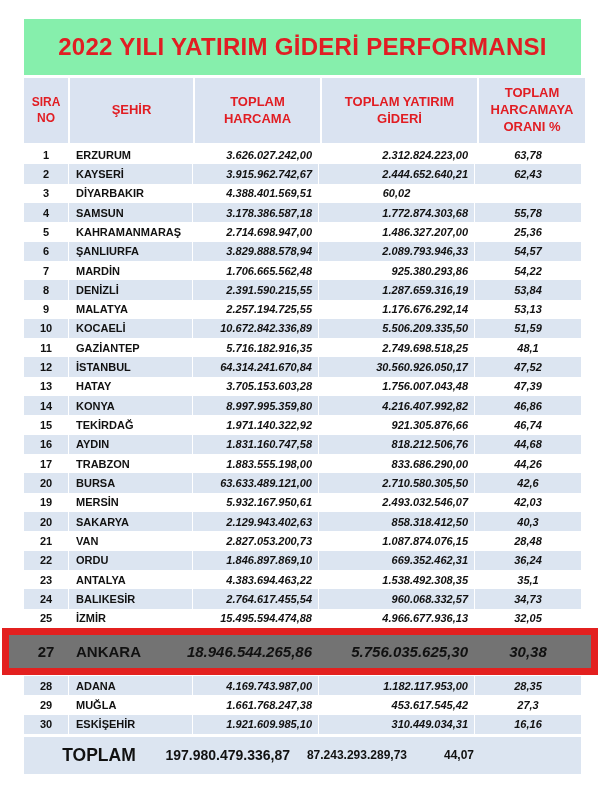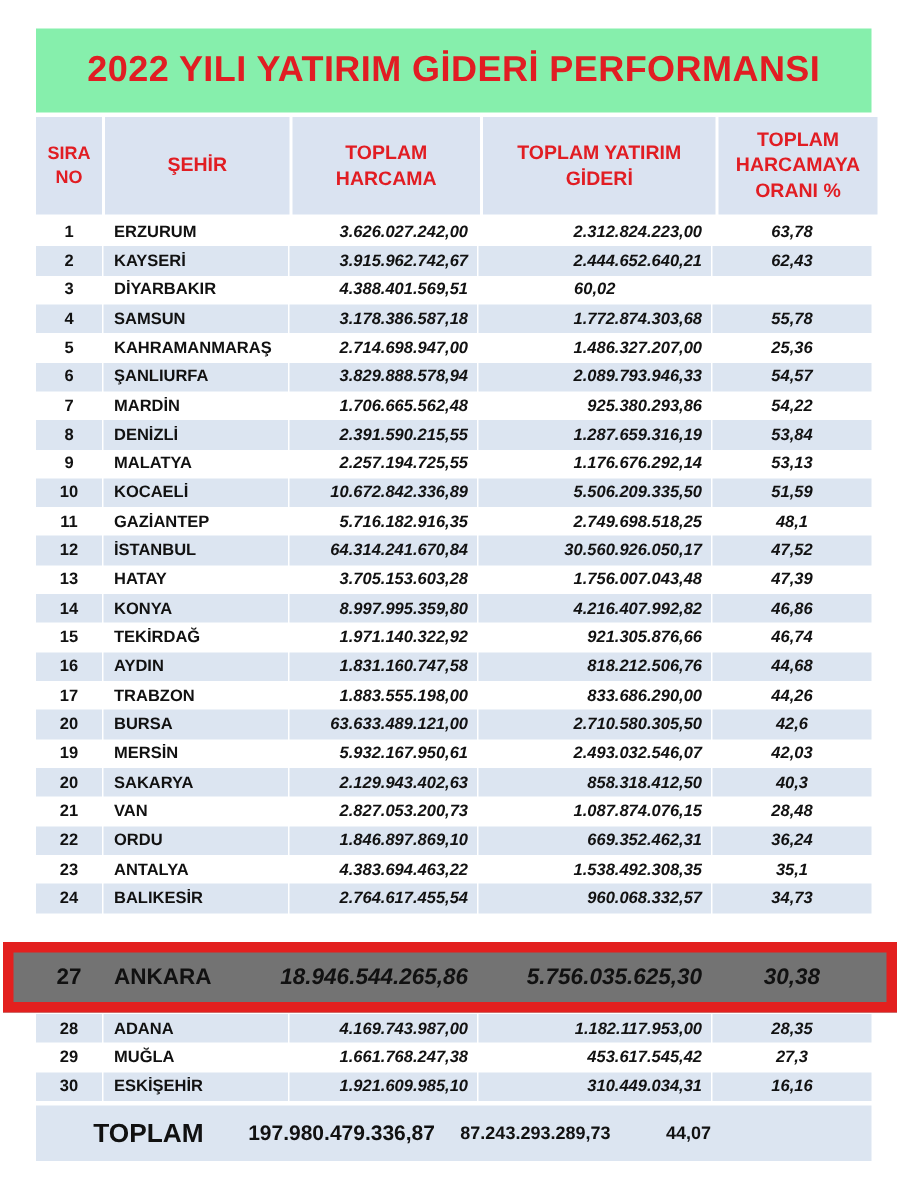--- a/index.html
+++ b/index.html
@@ -237,20 +237,27 @@
     <div class="c-invest">1.538.492.308,35</div>
     <div class="c-ratio">35,1</div>
   </div>
       <div class="row grid5 alt">
     <div class="c-no">24</div>
     <div class="c-city">BALIKESİR</div>
     <div class="c-spend">2.764.617.455,54</div>
     <div class="c-invest">960.068.332,57</div>
     <div class="c-ratio">34,73</div>
   </div>
+      <div class="row grid5">
+    <div class="c-no">25</div>
+    <div class="c-city">İZMİR</div>
+    <div class="c-spend">15.495.594.474,88</div>
+    <div class="c-invest">4.966.677.936,13</div>
+    <div class="c-ratio">32,05</div>
+  </div>
     </div>
 
   <div class="highlight-box">
     <div class="grid5">
       <div class="c-no">27</div>
       <div class="c-city">ANKARA</div>
       <div class="c-spend">18.946.544.265,86</div>
       <div class="c-invest">5.756.035.625,30</div>
       <div class="c-ratio">30,38</div>
     </div>

